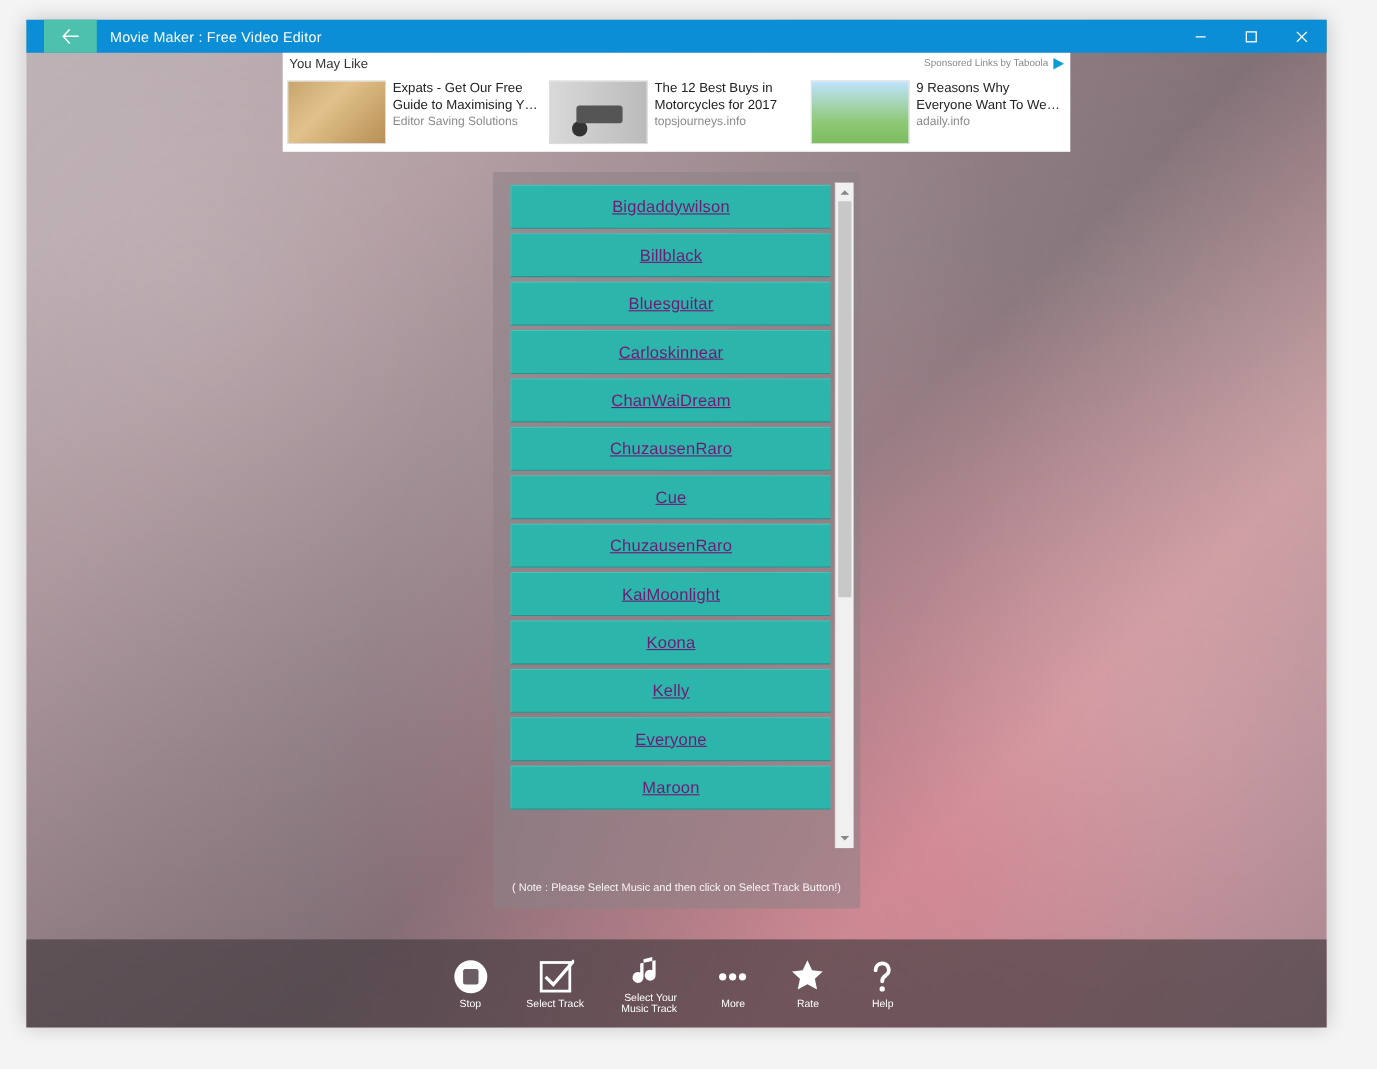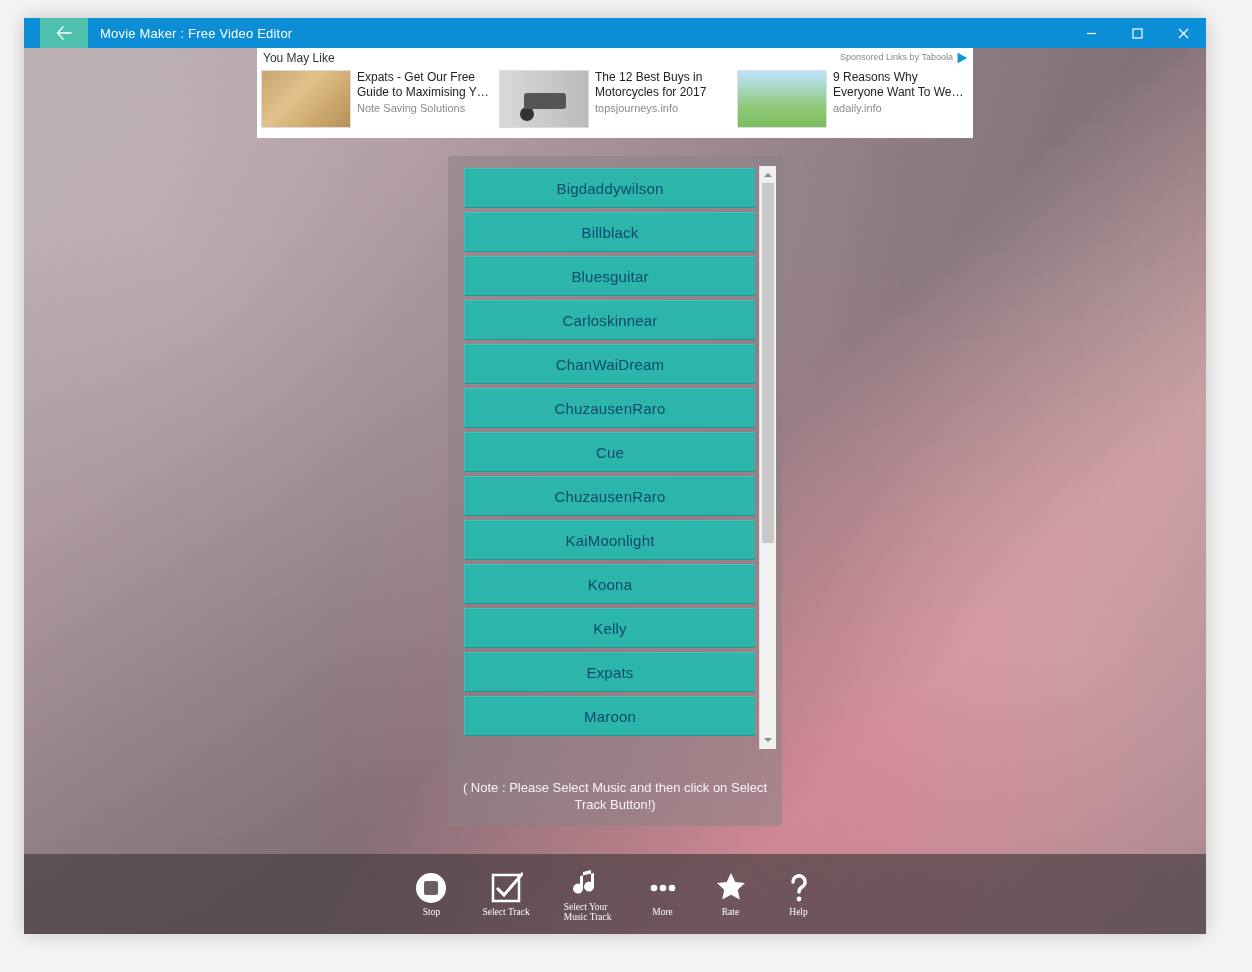--- a/index.html
+++ b/index.html
@@ -65,21 +65,21 @@
 
   
   .ad {
     margin-top: 0;
     width: 716px; height:90px;
     background: var(--ad-bg);
     font-size: 11px;
     color: #222;
     position: relative;
     display:flex;
-    align-items:flex-start;
+    align-items:center;
     padding: 4px 8px 4px 4px;
   }
   .ad .header {
     position:absolute; left:6px; top:3px;
     font-size: 12px; color:#333;
   }
   .ad .sponsor {
     position:absolute; right:20px; top:4px;
     font-size: 9px; color:#888;
   }
@@ -124,29 +124,30 @@
     flex:1;
     display:flex;
     flex-direction:column;
     gap:4px;
     padding: 2px 4px 2px 10px;
     overflow:hidden;
   }
   .track {
     height: 40px;
     background: var(--teal);
-    color:#0c4a6e;
+    color:#701a75;
     font-size:15px;
     display:flex; align-items:center; justify-content:center;
     border-top: 1px solid rgba(255,255,255,0.15);
     border-left: 1px solid rgba(255,255,255,0.12);
     border-bottom: 1px solid rgba(0,0,0,0.18);
     cursor:pointer;
     letter-spacing: 0.2px;
     flex-shrink: 0;
+    text-decoration: underline;
   }
   .track:nth-child(14){ height:40px; border-bottom:none;}
 
   .scrollbar {
     width: 17px;
     background: #f0f0f0;
     position:relative;
     border-left:1px solid #ddd;
   }
   .scroll-arrow {
@@ -157,42 +158,42 @@
   .scroll-arrow svg{width:8px;height:8px;fill:#888;}
   .scroll-thumb {
     position:absolute; left:2px; top:17px; right:2px;
     height: 360px;
     background:#c8c8c8;
     border-radius:1px;
   }
 
   .note {
     color: rgba(255,255,255,0.92);
-    font-size: 13px;
+    font-size: 10px;
     text-align:center;
     padding: 30px 8px 4px;
     line-height:1.35;
   }
 
   
   .bottom {
     height: 80px;
     background: var(--bottom-bar);
     display:flex;
     justify-content:center;
     align-items:center;
     gap: 34px;
     color:#fff;
     font-size:9.5px;
     user-select:none;
   }
   .bbtn { display:flex; flex-direction:column; align-items:center; gap:3px; cursor:pointer; }
   .bicon { width:34px; height:34px; display:flex;align-items:center;justify-content:center; }
   .bicon svg { width:34px; height:34px; fill:#fff; }
-  .blabel { text-align:left; line-height:1.05;font-family:Liberation Serif, serif; }
+  .blabel { text-align:right; line-height:1.05; }
 </style>
 </head>
 <body>
 
 <div class="window">
 
   <div class="titlebar">
     <div class="back-btn">
       <svg viewBox="0 0 16 16">
           <path d="M10 2 4 8l6 6V2z" fill="none"></path>
@@ -225,21 +226,21 @@
       <div class="adchoice">
         <svg viewBox="0 0 16 16">
             <polygon points="3,2 14,8 3,14" fill="#0b9bd7"></polygon>
           </svg>
       </div>
       <div class="ad-row">
         <div class="ad-item">
           <div class="ad-thumb thumb-a"></div>
           <div class="ad-text">
             <div class="ad-title">Expats - Get Our Free Guide to Maximising Y…</div>
-            <div class="ad-src">Note Saving Solutions</div>
+            <div class="ad-src">Editor Saving Solutions</div>
           </div>
         </div>
         <div class="ad-item">
           <div class="ad-thumb thumb-b"></div>
           <div class="ad-text">
             <div class="ad-title">The 12 Best Buys in Motorcycles for 2017</div>
             <div class="ad-src">topsjourneys.info</div>
           </div>
         </div>
         <div class="ad-item">
@@ -259,21 +260,21 @@
           <div class="track">Billblack</div>
           <div class="track">Bluesguitar</div>
           <div class="track">Carloskinnear</div>
           <div class="track">ChanWaiDream</div>
           <div class="track">ChuzausenRaro</div>
           <div class="track">Cue</div>
           <div class="track">ChuzausenRaro</div>
           <div class="track">KaiMoonlight</div>
           <div class="track">Koona</div>
           <div class="track">Kelly</div>
-          <div class="track">Expats</div>
+          <div class="track">Everyone</div>
           <div class="track">Maroon</div>
         </div>
         <div class="scrollbar">
           <div class="scroll-arrow">
               <svg viewBox="0 0 8 8">
                 <path d="M0 6 4 2 8 6z"></path>
               </svg>
             </div>
           <div class="scroll-thumb"></div>
           <div class="scroll-arrow" style="position:absolute;bottom:0;">

